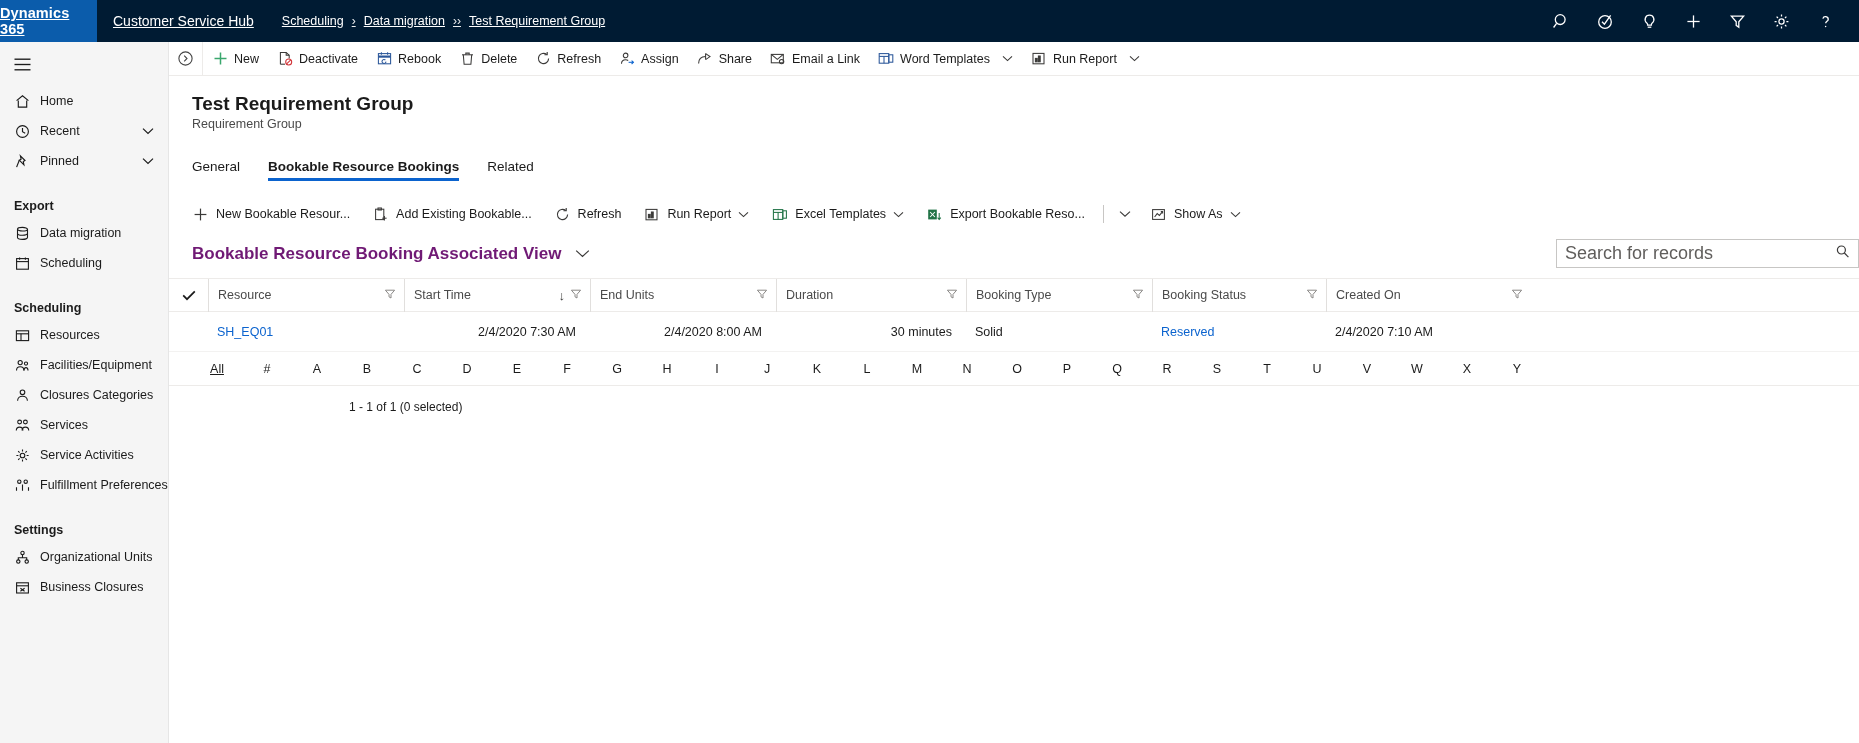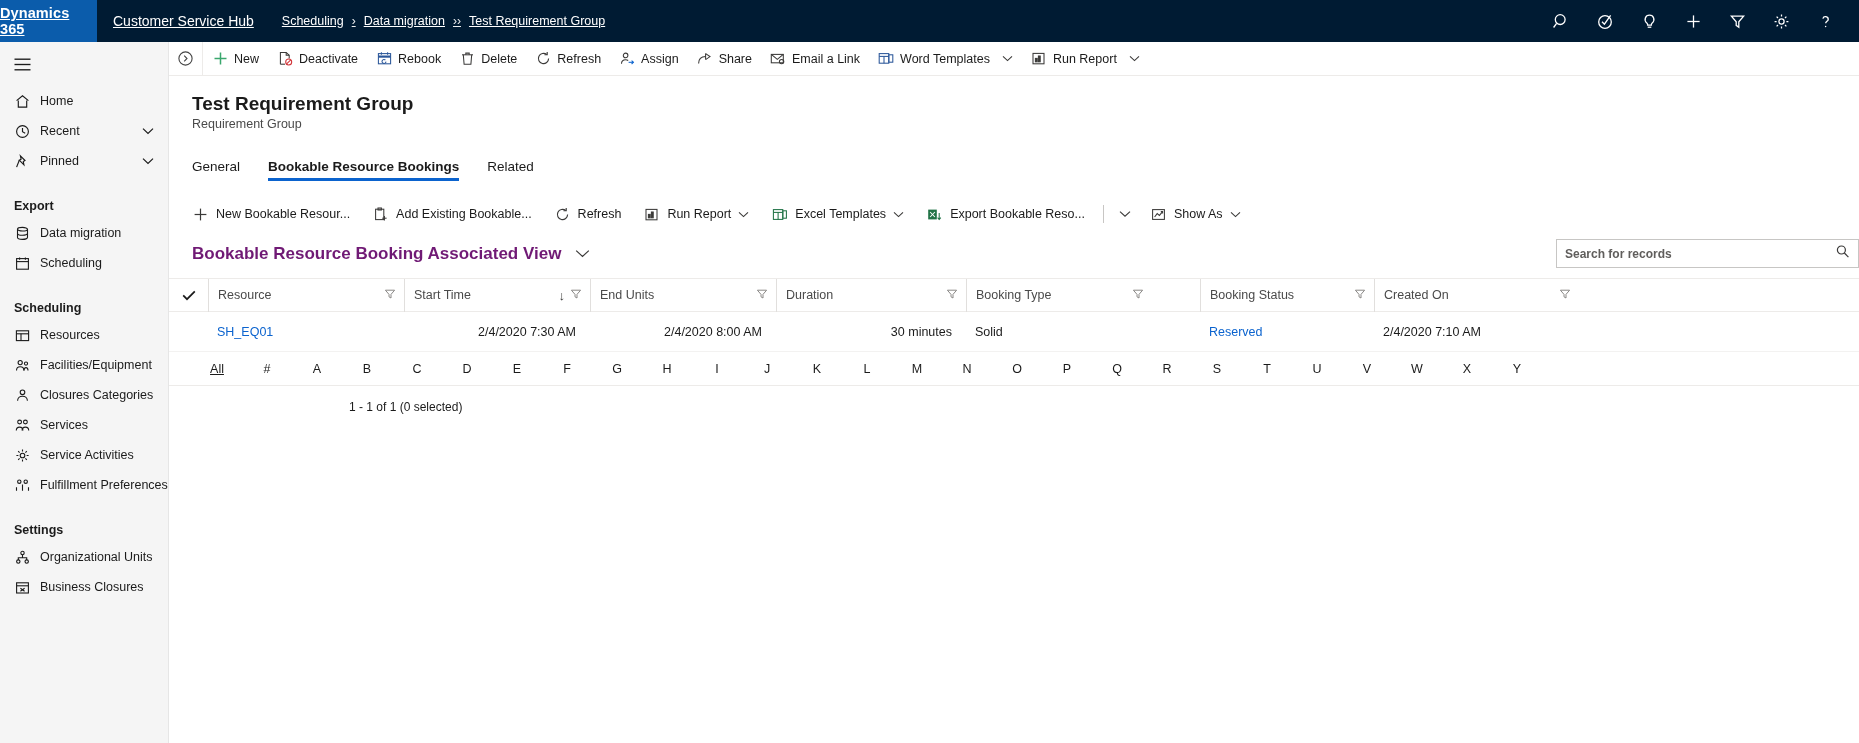--- a/index.html
+++ b/index.html
@@ -84,43 +84,43 @@
   
   #viewrow { display: flex; align-items: center; padding: 6px 0 10px 23px; }
   #viewname { font-size: 17px; font-weight: 600; color: #701a75; }
   #viewchev { margin-left: 14px; display: flex; align-items: center; }
   #searchbox {
     margin-left: auto; margin-right: 0; width: 303px; height: 29px;
     border: 1px solid #c7c6c4; display: flex; align-items: center; padding: 0 8px;
     background: #fff;
   }
   #searchbox input {
-    border: 0; outline: 0; flex: 1; font-size: 12px; color: #6d28d9;
-    font-family: "Liberation Sans", sans-serif; background: transparent; font-weight: bold;
+    border: 0; outline: 0; flex: 1; font-size: 18px; color: #6d28d9;
+    font-family: "Liberation Sans", sans-serif; background: transparent;
   }
   #searchbox input::placeholder { color: #605e5c; }
   
   #grid { border-top: 1px solid #edebe9; }
   #gridhead {
     display: flex; height: 33px; align-items: center; border-bottom: 1px solid #edebe9;
     font-size: 12.5px; color: #4a4a4a;
   }
   .gcheck { width: 39px; display: flex; align-items: center; justify-content: center; flex: 0 0 39px; }
   .gcol {
     display: flex; align-items: center; height: 33px; border-left: 1px solid #e1dfdd;
     padding-left: 9px; position: relative; flex: 0 0 auto;
   }
   .gcol .lbl { white-space: nowrap; }
   .gcol .tools { margin-left: auto; display: flex; align-items: center; gap: 5px; padding-right: 8px; }
   .col-resource { width: 196px; }
   .col-start { width: 186px; }
   .col-end { width: 186px; }
   .col-duration { width: 190px; }
   .col-btype { width: 186px; }
-  .col-bstatus { width: 174px; margin-left: 48px; }
+  .col-bstatus { width: 174px; }
   .col-created { width: 205px; }
   #gridrow {
     display: flex; height: 40px; align-items: center; font-size: 12.5px;
     border-bottom: 1px solid #f3f2f1; color: #1b1b1b;
   }
   .cell { display: flex; align-items: center; height: 40px; padding-left: 9px; flex: 0 0 auto; }
   .cell.num { justify-content: flex-end; padding-right: 14px; padding-left: 0; }
   .link { color: #0b63ce; }
   
   #alpha {

